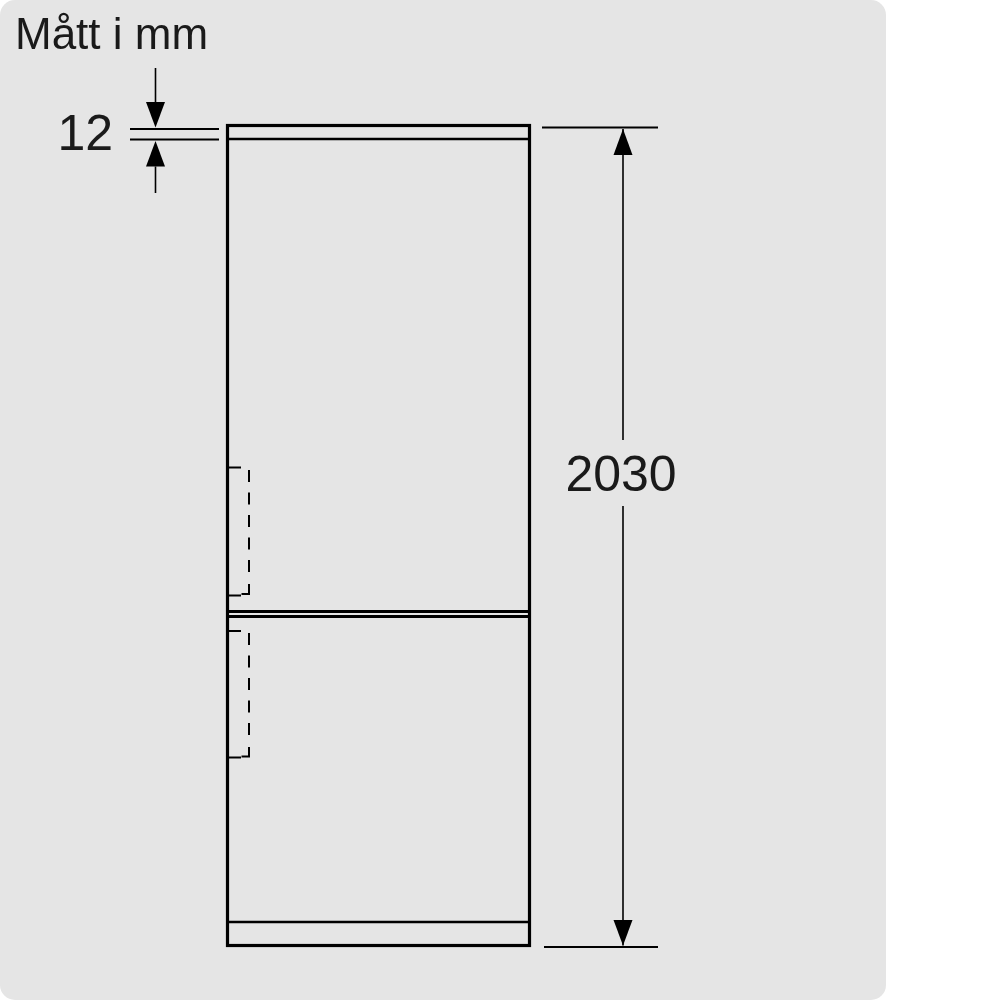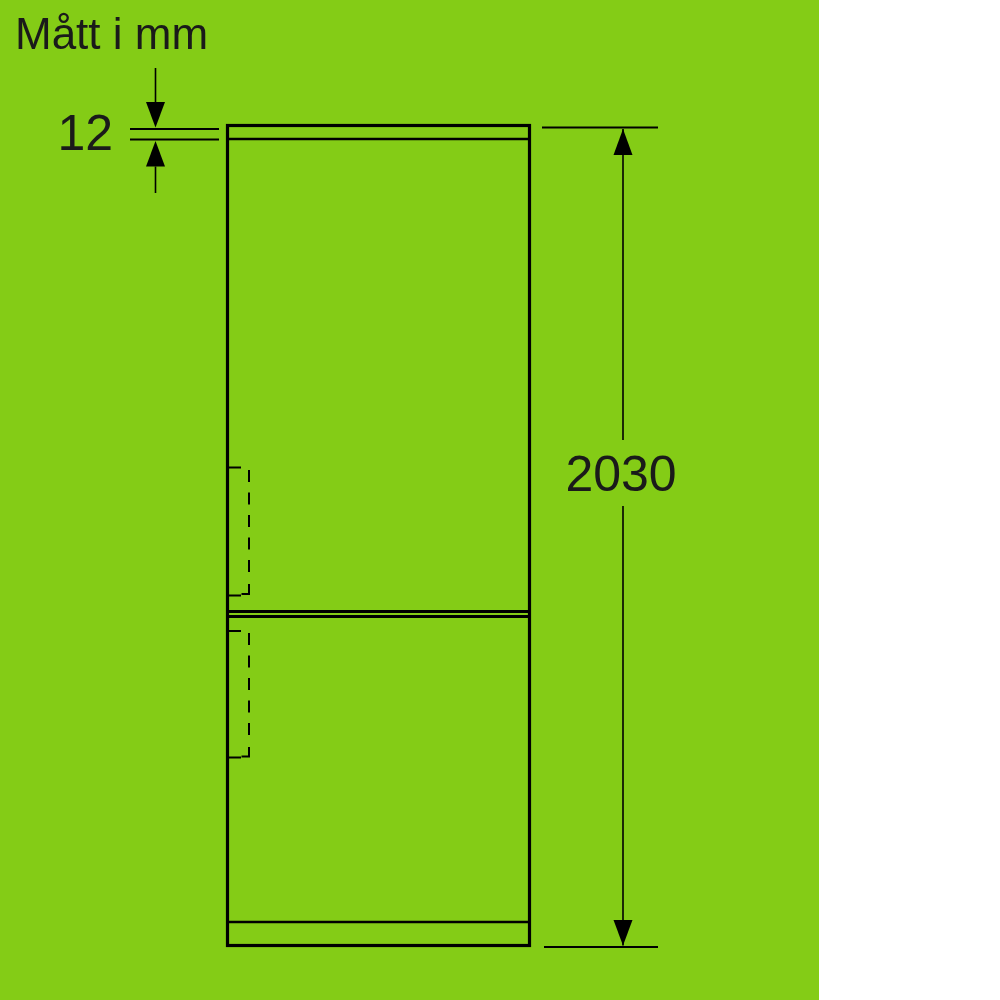--- a/index.html
+++ b/index.html
@@ -2,24 +2,25 @@
 <html><head>
 <meta charset="utf-8">
 <style>
   html, body {
     margin: 0;
     padding: 0;
     background: #ffffff;
   }
   .canvas {
     position: relative;
-    width: 819px;
+    width: 886px;
     height: 1000px;
-    background: #84cc16;
+    background: #e5e5e5;
     overflow: hidden;
+    border-radius: 15px;
   }
   svg {
     display: block;
   }
   .stroke {
     stroke: #000000;
     fill: none;
   }
   .fill-black {
     fill: #000000;

